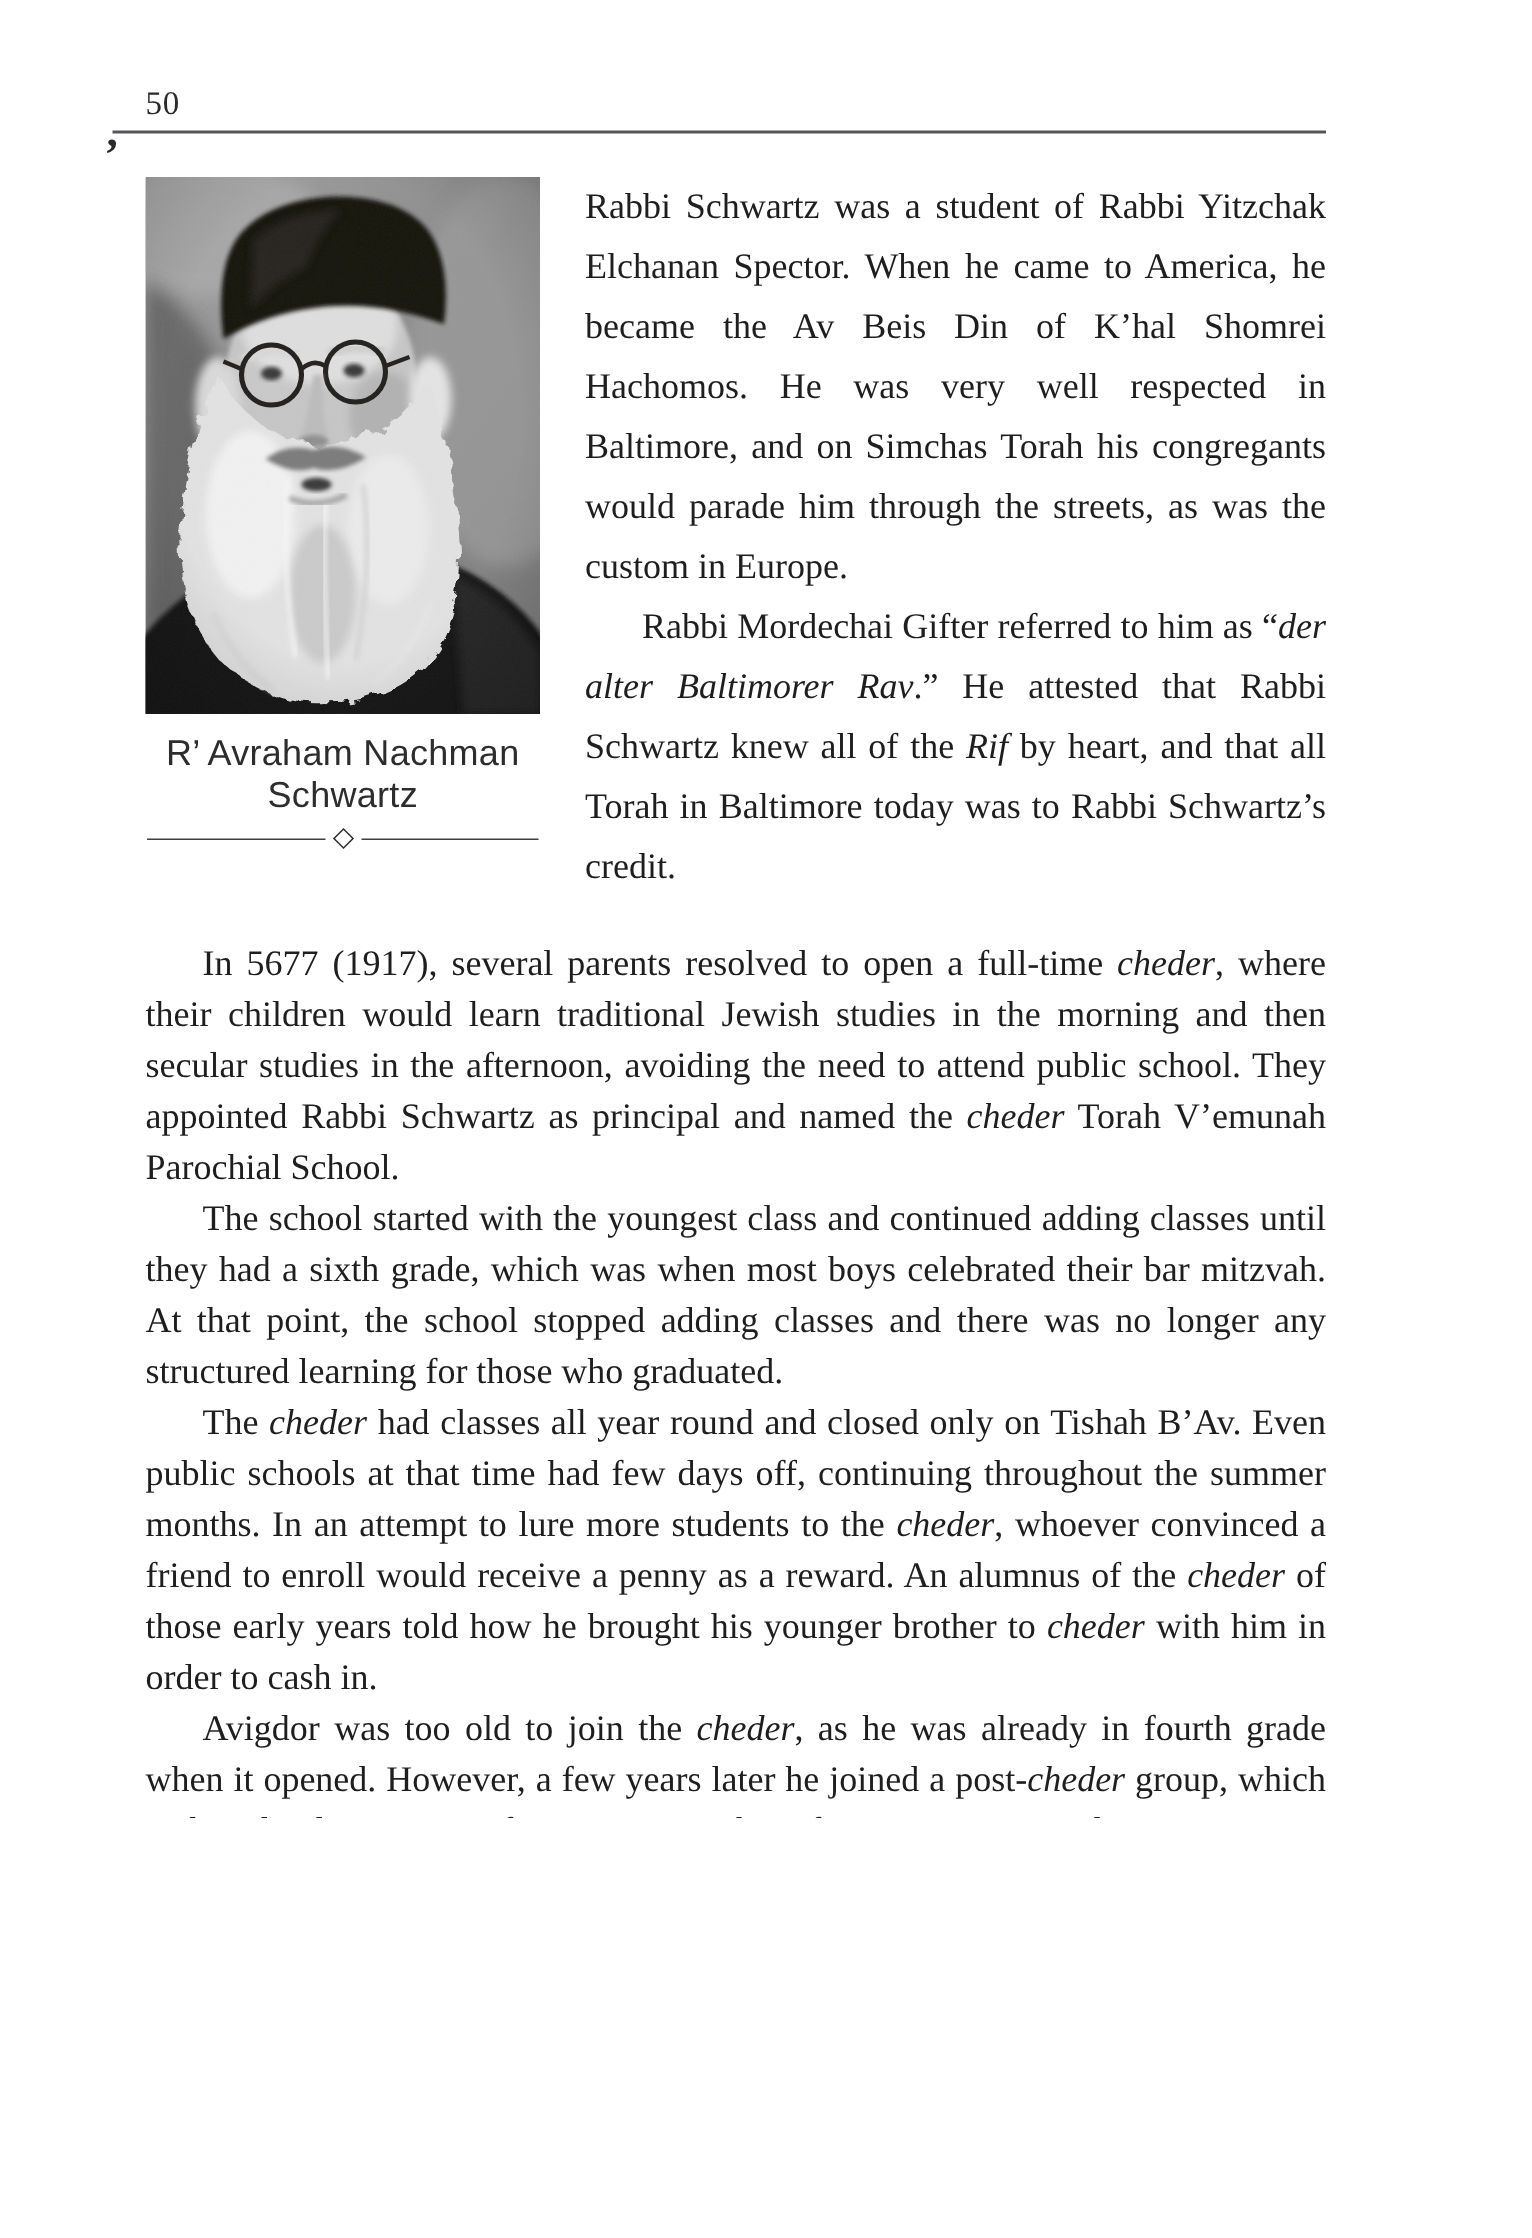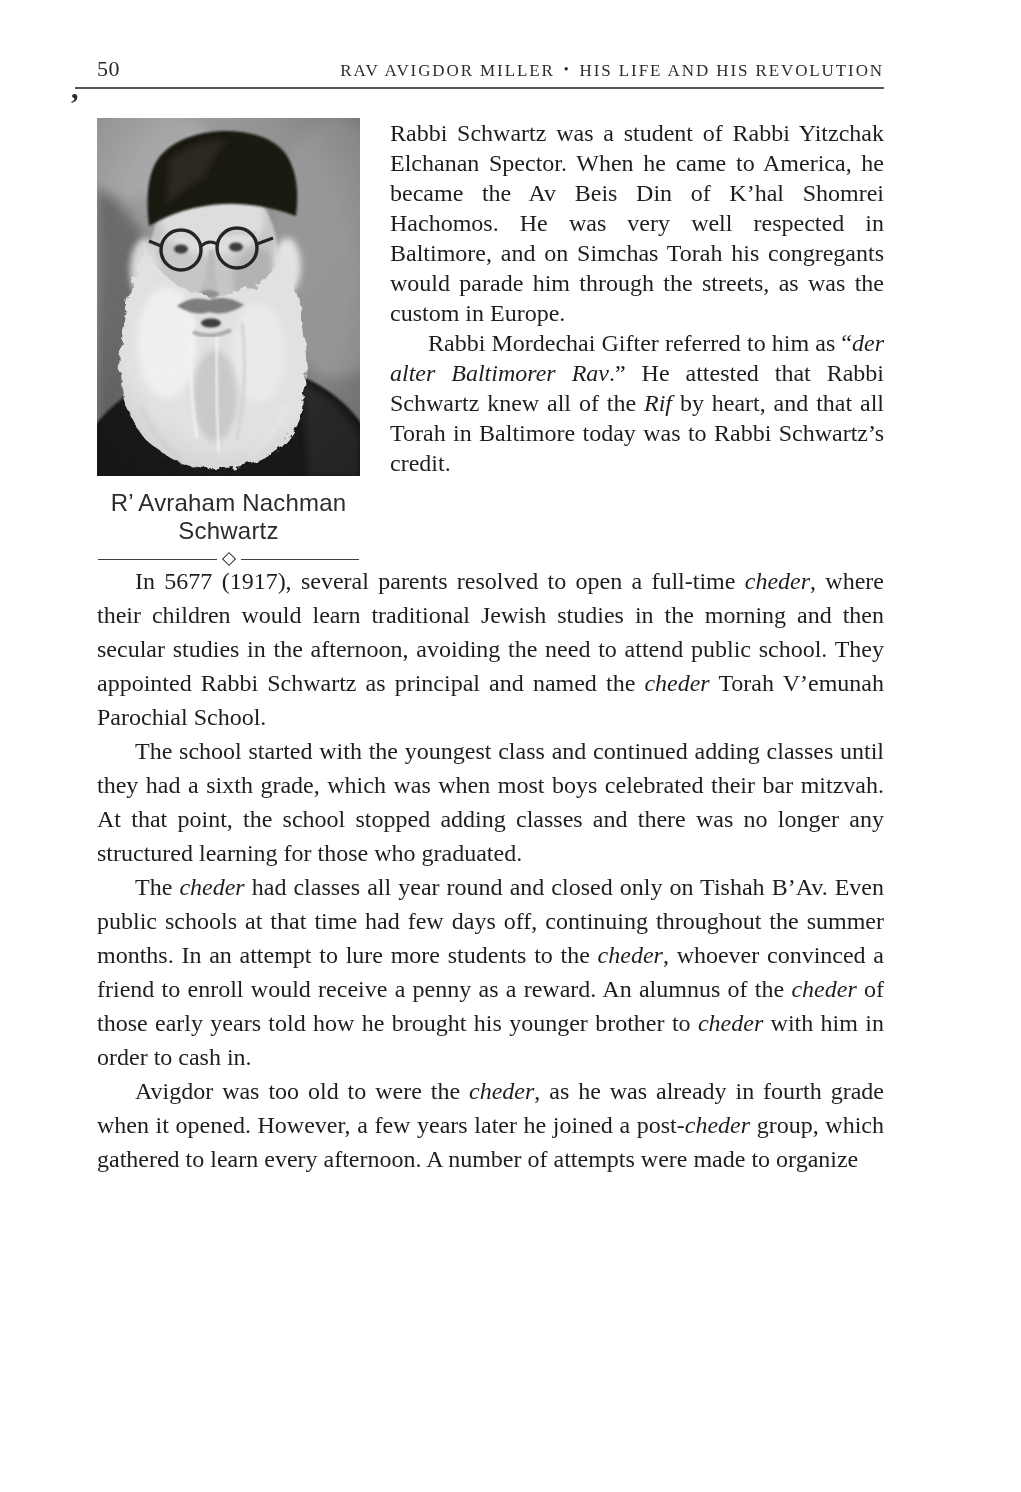--- a/index.html
+++ b/index.html
@@ -82,34 +82,33 @@
   }
   .rightcol { flex: 1 1 auto; margin-left: 30px; min-width: 0; }
   .heading {
     margin: -6px 0 12px 0;
     font-size: 25px;
     font-weight: 700;
     font-variant-caps: small-caps;
     letter-spacing: 1px;
     color: #151515;
   }
-  .colp { line-height: 30px; }
-
-  
-  .body-block { margin-top: 0; }
+  .colp { line-height: 40px; }
+
+  
+  .body-block { margin-top: 28px; }
 </style>
 </head>
 <body>
 
 <div class="page">
 
   <header>
     <div class="header-row">
       <span class="page-number">50</span>
-      <span class="running-title"><span>RAV AVIGDOR MILLER</span><span class="sep">•</span><span>HIS LIFE AND HIS REVOLUTION</span></span>
     </div>
     <div class="header-rule">
       <span class="ornament">,</span>
     </div>
   </header>
 
 
   <section class="two-col">
 
     <figure class="figure">
@@ -208,16 +207,16 @@
       <p class="body-text justify colp"><span>Rabbi Schwartz was a student of Rabbi Yitzchak Elchanan Spector. When he came to America, he became the Av Beis Din of K’hal Shomrei Hachomos. He was very well respected in Baltimore, and on Simchas Torah his congregants would parade him through the streets, as was the custom in Europe.</span></p>
       <p class="body-text justify colp indent"><span>Rabbi Mordechai Gifter referred to him as “</span><i>der alter Baltimorer Rav</i><span>.” He attested that Rabbi Schwartz knew all of the </span><i>Rif</i><span> by heart, and that all Torah in Baltimore today was to Rabbi Schwartz’s credit.</span></p>
     </div>
 
   </section>
 
   <div class="body-block">
     <p class="body-text justify indent"><span>In 5677 (1917), several parents resolved to open a full-time </span><i>cheder</i><span>, where their children would learn traditional Jewish studies in the morning and then secular studies in the afternoon, avoiding the need to attend public school. They appointed Rabbi Schwartz as principal and named the </span><i>cheder</i><span> Torah V’emunah Parochial School.</span></p>
     <p class="body-text justify indent"><span>The school started with the youngest class and continued adding classes until they had a sixth grade, which was when most boys celebrated their bar mitzvah. At that point, the school stopped adding classes and there was no longer any structured learning for those who graduated.</span></p>
     <p class="body-text justify indent"><span>The </span><i>cheder</i><span> had classes all year round and closed only on Tishah B’Av. Even public schools at that time had few days off, continuing throughout the summer months. In an attempt to lure more students to the </span><i>cheder</i><span>, whoever convinced a friend to enroll would receive a penny as a reward. An alumnus of the </span><i>cheder</i><span> of those early years told how he brought his younger brother to </span><i>cheder</i><span> with him in order to cash in.</span></p>
-    <p class="body-text justify indent"><span>Avigdor was too old to were the </span><i>cheder</i><span>, as he was already in fourth grade when it opened. However, a few years later he joined a post-</span><i>cheder</i><span> group, which gathered to learn every afternoon. A number of attempts were made to organize</span></p>
+    <p class="body-text justify indent"><span>Avigdor was too old to join the </span><i>cheder</i><span>, as he was already in fourth grade when it opened. However, a few years later he joined a post-</span><i>cheder</i><span> group, which gathered to learn every afternoon. A number of attempts were made to organize</span></p>
   </div>
 
 </div>
 
 </body></html>

